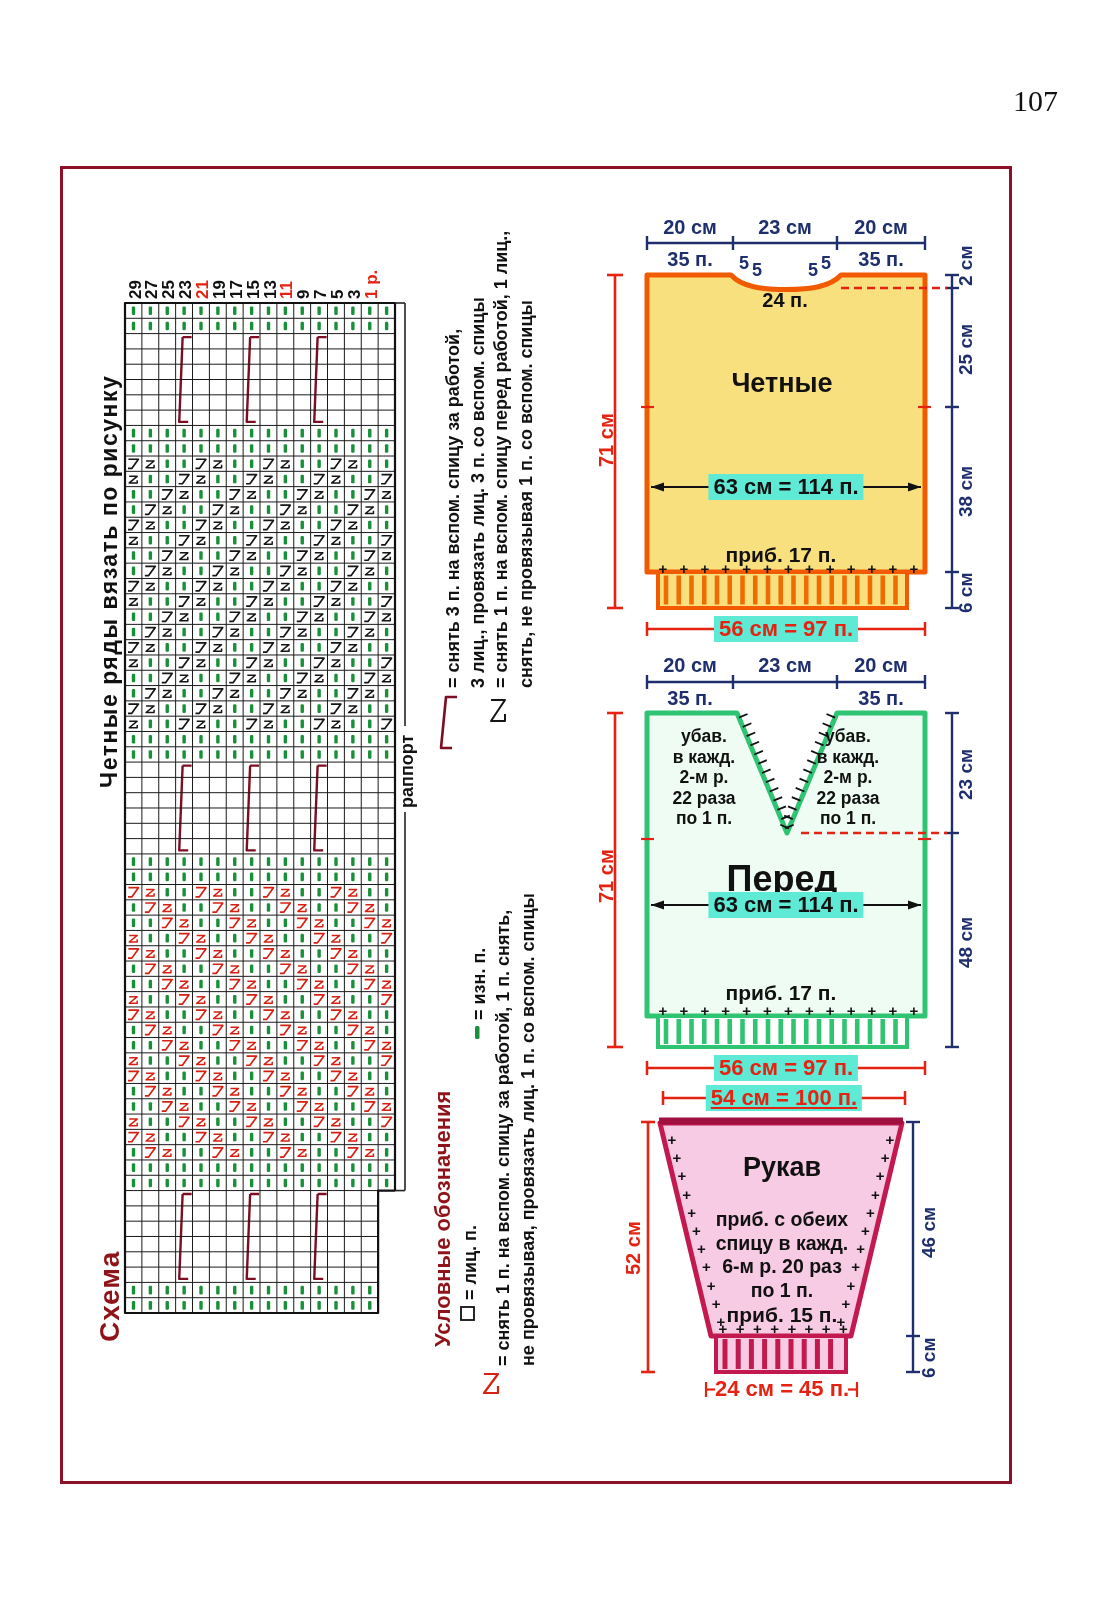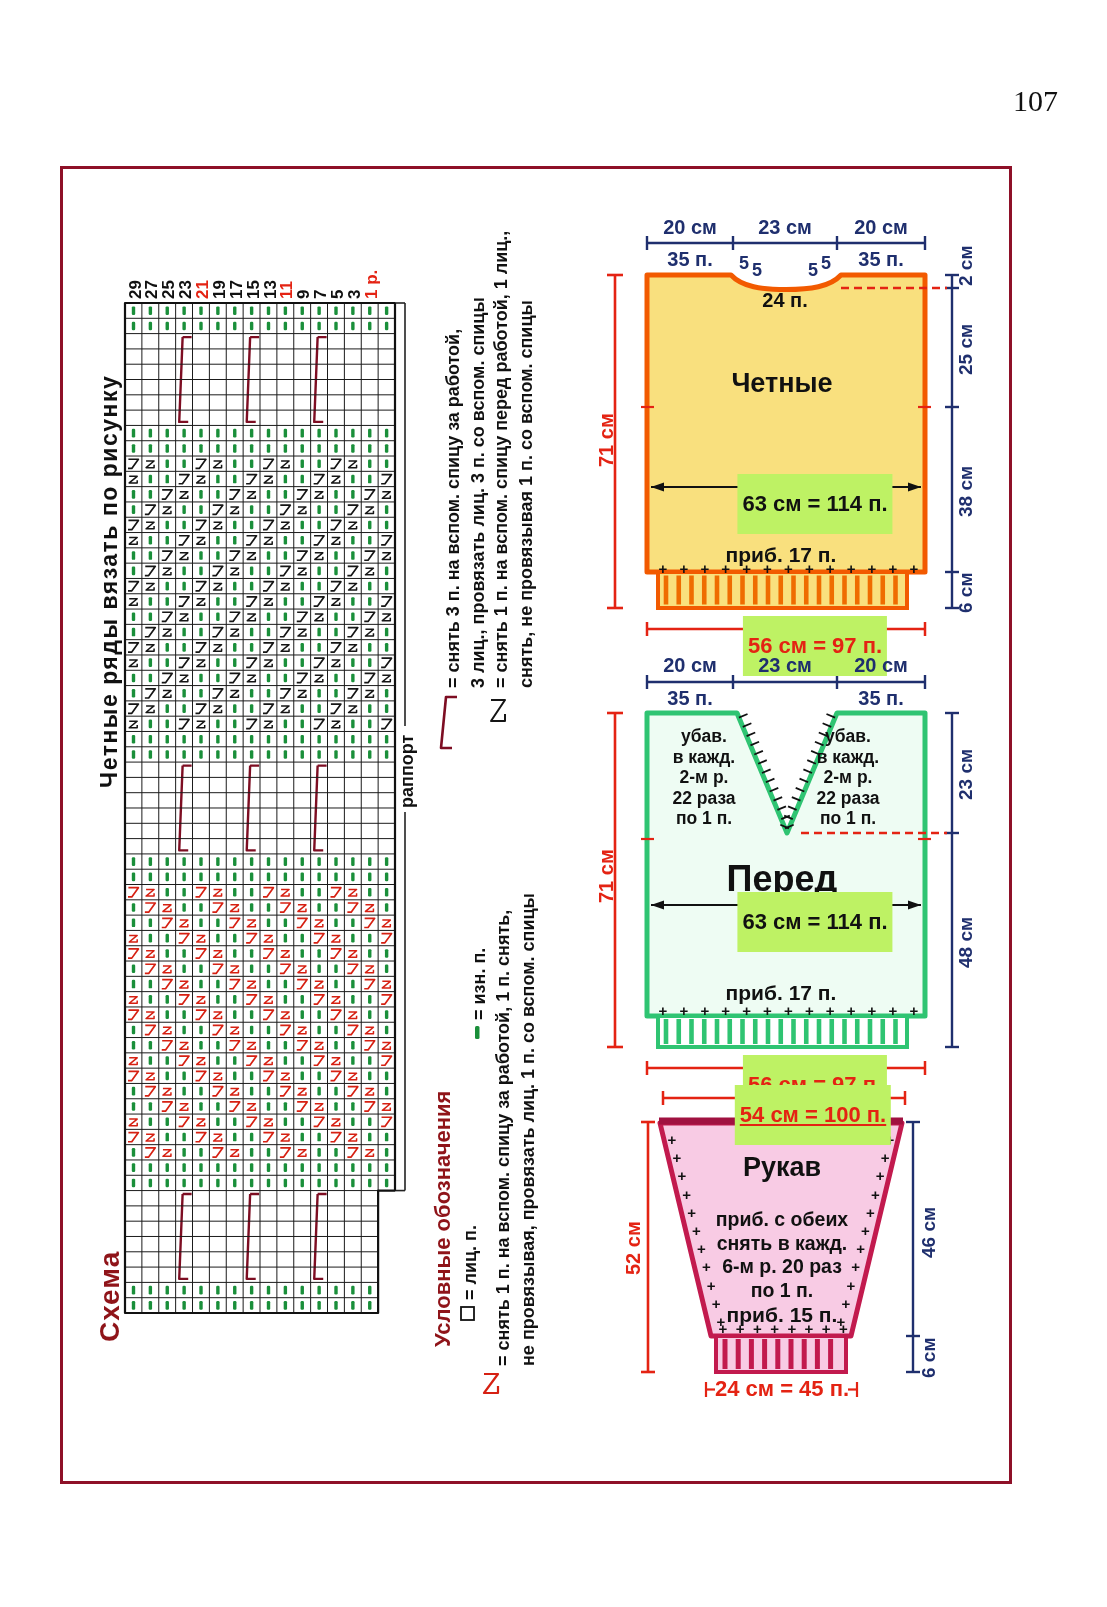--- a/index.html
+++ b/index.html
@@ -7,21 +7,21 @@
     width:1107px;height:1607px;position:relative;background:#ffffff;
     font-family:"Liberation Sans", sans-serif;color:#111;overflow:hidden;
   }
   .abs{position:absolute;}
   .rot{position:absolute;transform:rotate(-90deg);transform-origin:0 0;white-space:nowrap;line-height:1;}
   .hc{position:absolute;transform:translateX(-50%);white-space:nowrap;text-align:center;}
   .b{font-weight:bold;}
   .navy{color:#1f2f6e;}
   .red{color:#e42313;}
   .dkred{color:#8f1419;}
-  .wbg{background:#bef264;padding:17px 5px;margin-left:29px;}
+  .wbg{background:#5eead4;padding:0 5px;}
   .lh0{line-height:1.05;}
   #frame{position:absolute;left:60px;top:166px;width:946px;height:1312px;border:3.5px solid #8e1028;z-index:1;}
   #gfx{position:absolute;left:0;top:0;z-index:2;}
   .lbl{z-index:3;}
 </style>
 </head>
 <body>
 
 <div class="abs lbl" style="left:1013px;top:84px;font-family:'Liberation Serif',serif;font-size:30px;">107</div>
 
@@ -1168,21 +1168,21 @@
 <div class="hc b lbl" style="left:781px;top:981px;font-size:21px;">приб. 17 п.</div>
 <div class="hc b red wbg lbl" style="left:786px;top:1055px;font-size:22px;">56 см = 97 п.</div>
 <div class="rot b red lbl" style="left:596px;top:903px;font-size:20px;">71 см</div>
 <div class="rot b navy lbl" style="left:956px;top:800px;font-size:19px;">23 см</div>
 <div class="rot b navy lbl" style="left:956px;top:968px;font-size:19px;">48 см</div>
 
 <div class="hc b red wbg lbl" style="left:784px;top:1085px;font-size:22px;text-decoration:underline;">54 см = 100 п.</div>
 <div class="hc b lbl" style="left:782px;top:1152px;font-size:27px;">Рукав</div>
 <div id="sleeve-inc" class="hc b lbl lh0" style="left:782px;top:1208px;font-size:19.5px;line-height:23.5px;">
     <div>приб. с обеих</div>
-    <div>снять в кажд.</div>
+    <div>спицу в кажд.</div>
     <div>6-м р. 20 раз</div>
     <div>по 1 п.</div>
   </div>
 <div class="hc b lbl" style="left:782px;top:1303px;font-size:21px;">приб. 15 п.</div>
 <div class="hc b red lbl" style="left:782px;top:1376px;font-size:22px;">24 см = 45 п.</div>
 <div class="rot b red lbl" style="left:623px;top:1275px;font-size:20px;">52 см</div>
 <div class="rot b navy lbl" style="left:919px;top:1258px;font-size:19px;">46 см</div>
 <div class="rot b navy lbl" style="left:919px;top:1378px;font-size:19px;">6 см</div>
 
 </body></html>

